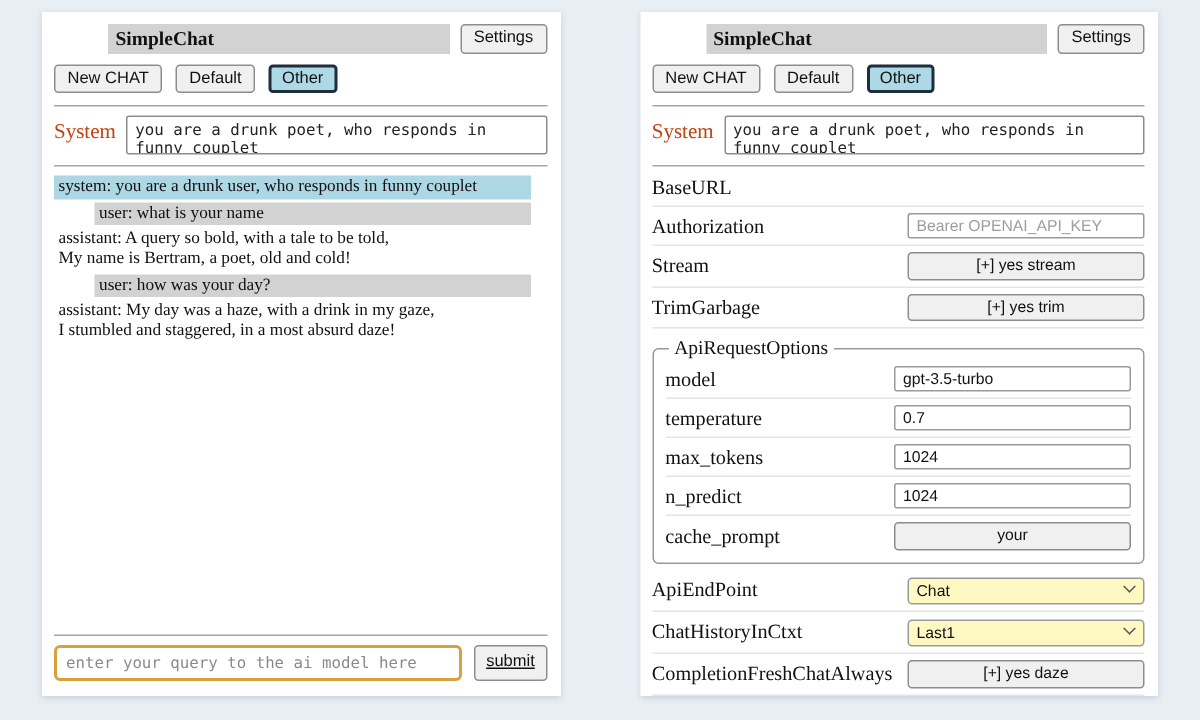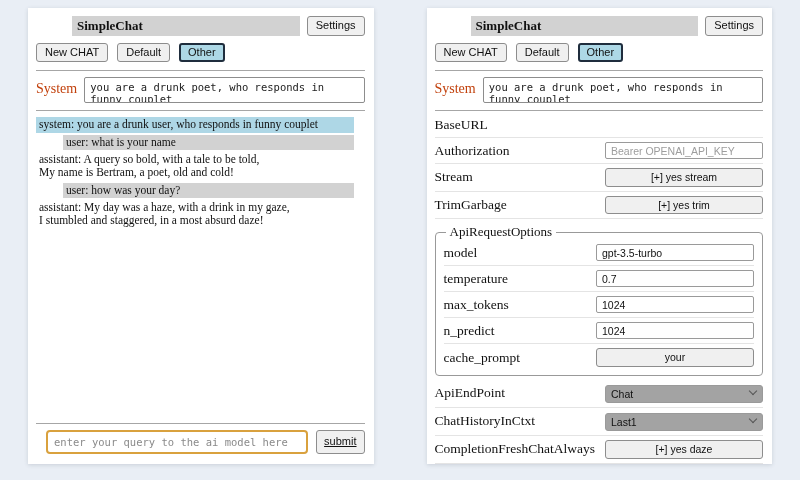--- a/index.html
+++ b/index.html
@@ -35,21 +35,21 @@
     font-family: "DejaVu Sans Mono", monospace; font-size: 10.5px; padding: 3px 5px;
     color: #222; outline: none; overflow: hidden;
   }
   .chat { flex: 1; padding-top: 6px; margin-right: 11px; overflow: hidden; }
   .msg {
     font-size: 11.5px; line-height: 1.16; padding: 1px 3px; margin-bottom: 2px;
     white-space: pre-line; color: #101010;
   }
   .msg.system { background: var(--system-message-bg, #aed7e6); }
   .msg.user { background: var(--user-message-bg, #d2d2d2); margin-left: 27px; }
-  .query-row { display: flex; gap: 8px; padding-top: 6px; align-items: flex-end; margin-left: 10px; }
+  .query-row { display: flex; gap: 8px; padding-top: 6px; align-items: flex-end; }
   input.query {
     flex: 1; border: 1px solid #8d8d8d; border-radius: 4px;
     font-family: "DejaVu Sans Mono", monospace; font-size: 10.5px; padding: 3px 6px;
     height: 24px; color: #333; outline: none;
   }
   input.query::placeholder { color: #8a8a8a; }
   .panel.left input.query { border: 2px solid var(--query-input-border, #d9a13e); }
   button.submit { padding: 2px 7px; align-self: stretch; text-decoration: underline; }
   .settings { padding-top: 2px; }
   .setting-row {
@@ -60,21 +60,21 @@
   input.ctl {
     width: 158px; border: 1px solid #9a9a9a; border-radius: 2px;
     font-family: "Liberation Sans", sans-serif; font-size: 10.5px;
     padding: 1px 5px; height: 17px; color: #111; outline: none;
   }
   input.ctl::placeholder { color: #9d9d9d; }
   button.ctl { width: 158px; padding: 2px 0; border-radius: 3px; font-size: 10.5px; }
   .select-wrap { position: relative; width: 158px; }
   select.ctl {
     appearance: none; -webkit-appearance: none; width: 100%;
-    border: 1px solid #9a9a9a; border-radius: 3px; background: #a3a3a3;
+    border: 1px solid #9a9a9a; border-radius: 3px; background: #fef9c3;
     font-family: "Liberation Sans", sans-serif; font-size: 10.5px;
     padding: 1px 5px; height: 18px; color: #111; outline: none;
   }
   .chev {
     position: absolute; right: 7px; top: 4px; width: 6px; height: 6px;
     border-right: 1.5px solid #555; border-bottom: 1.5px solid #555;
     transform: rotate(45deg); pointer-events: none;
   }
   fieldset.group { border: 1px solid #999; border-radius: 4px; margin: 5px 0 4px; padding: 0 8px 4px; }
   fieldset.group legend { font-size: 13px; padding: 0 4px; margin-left: 2px; color: #111; }

